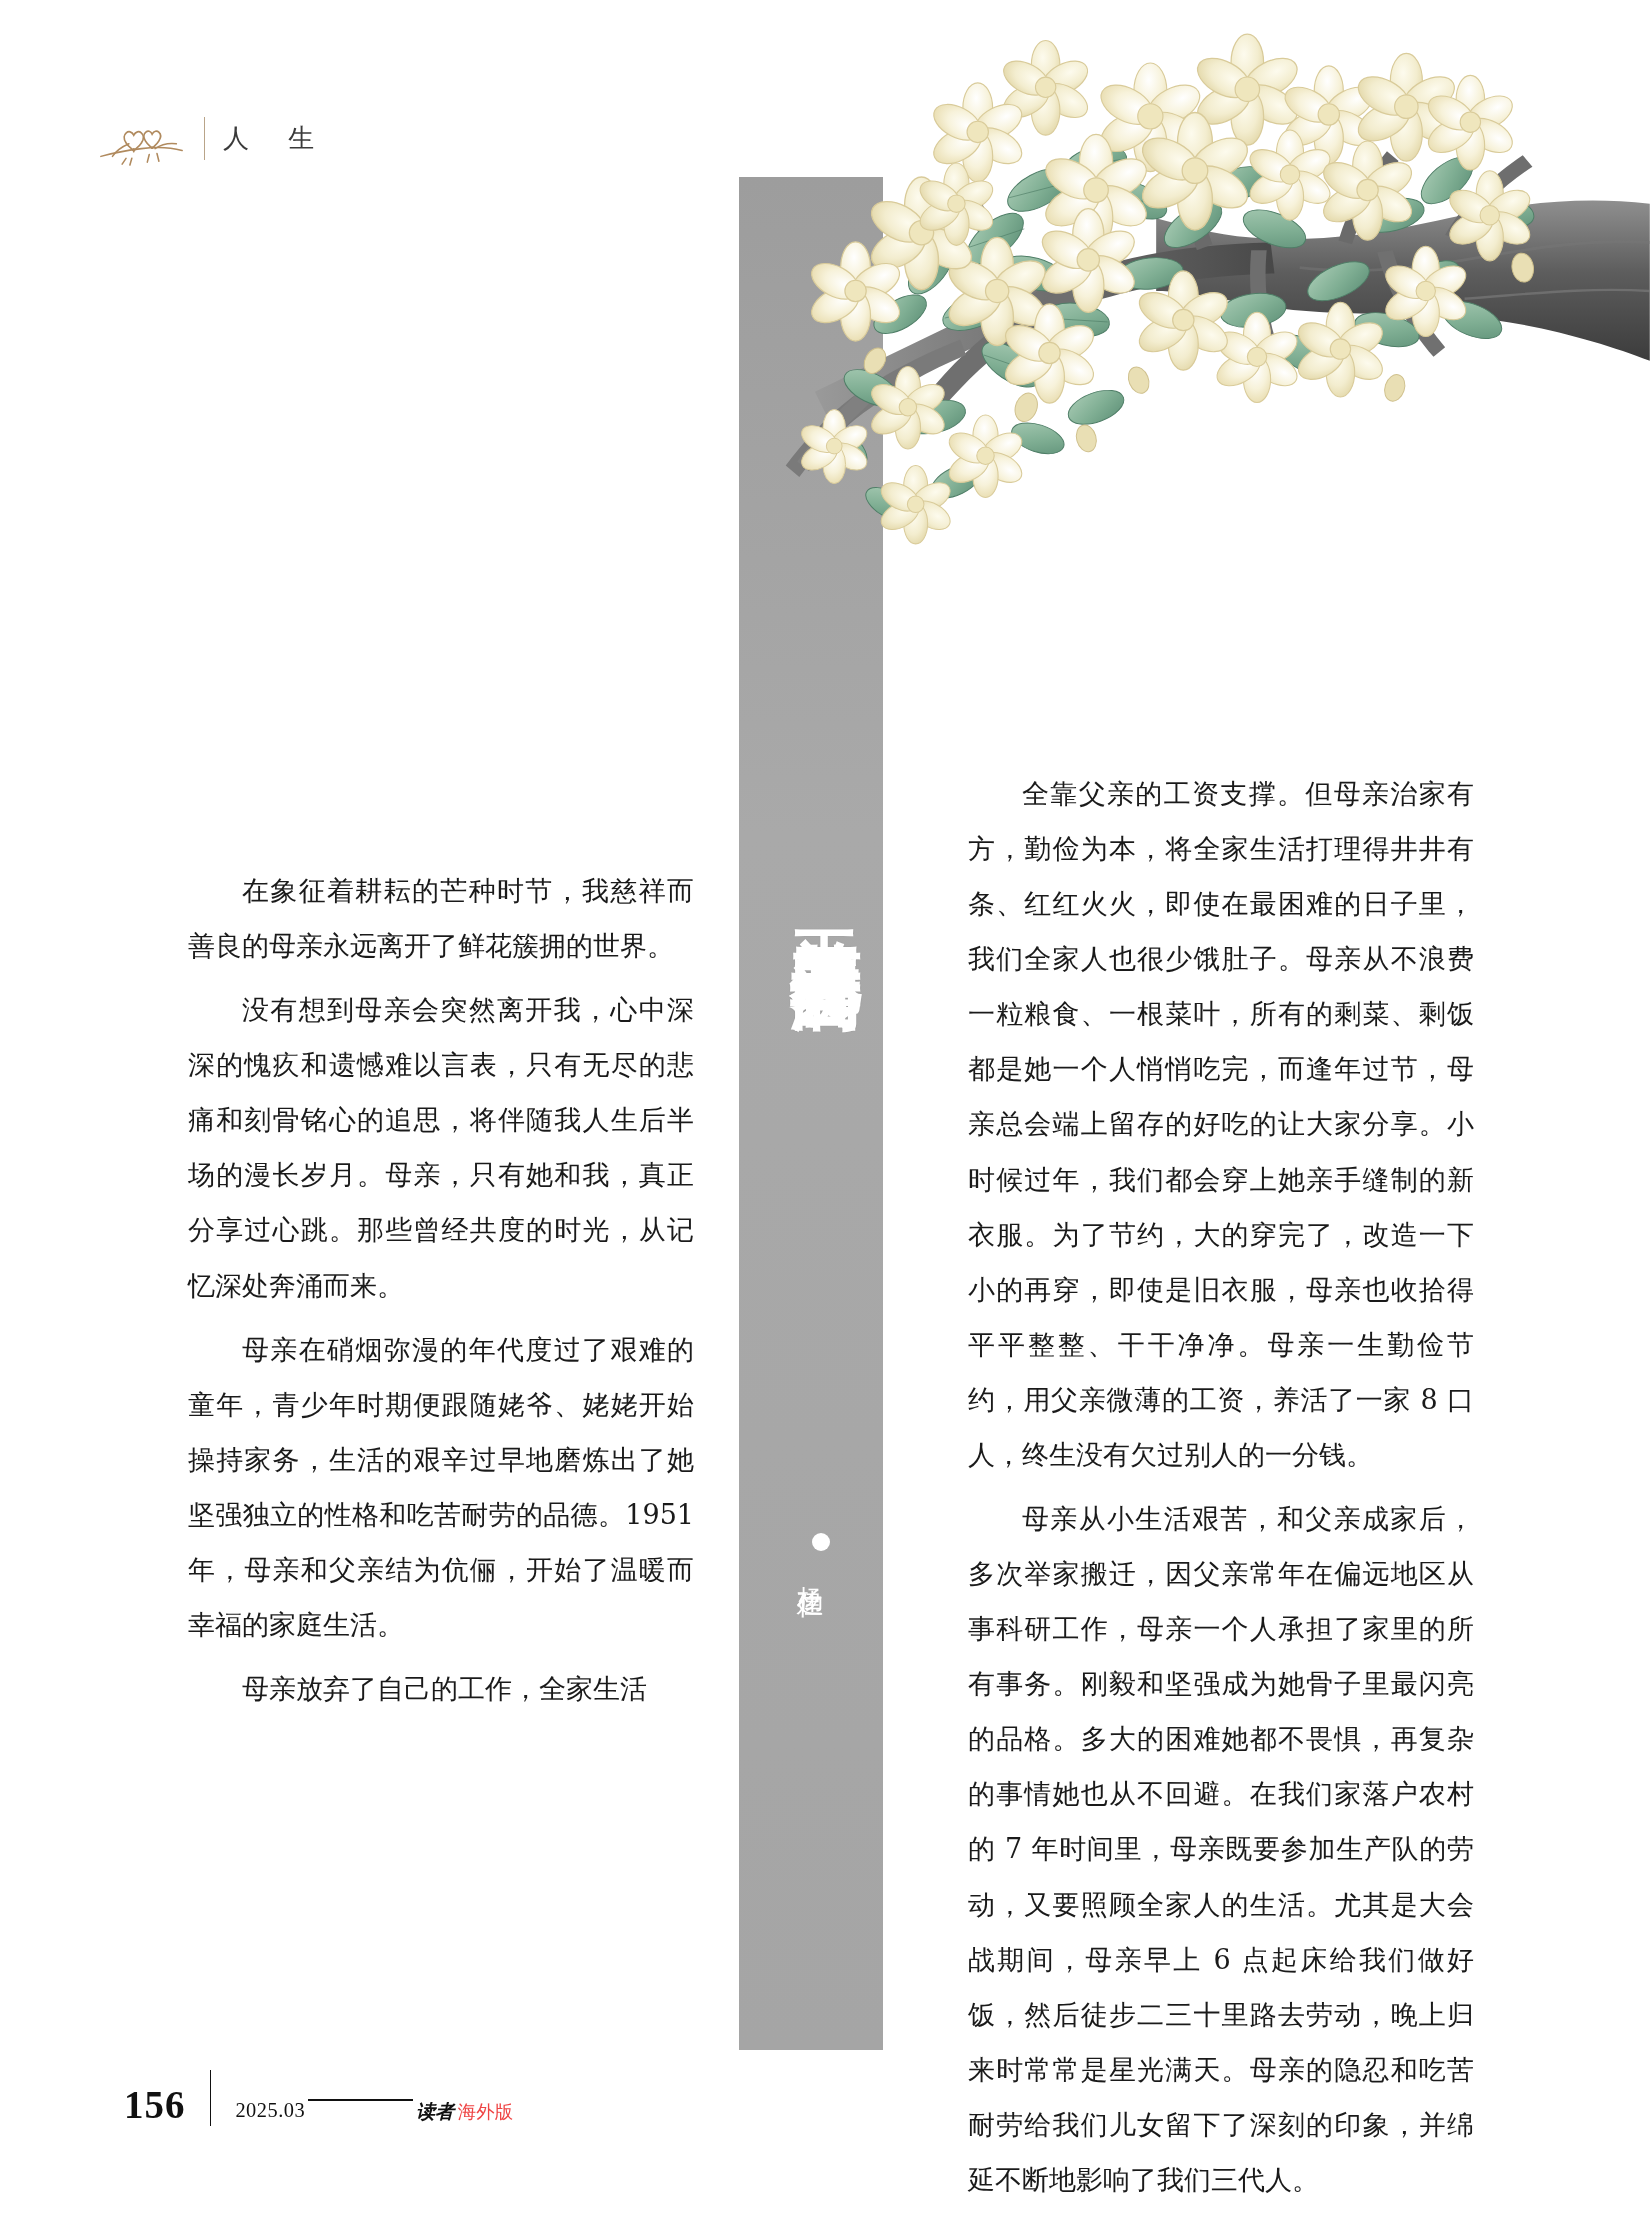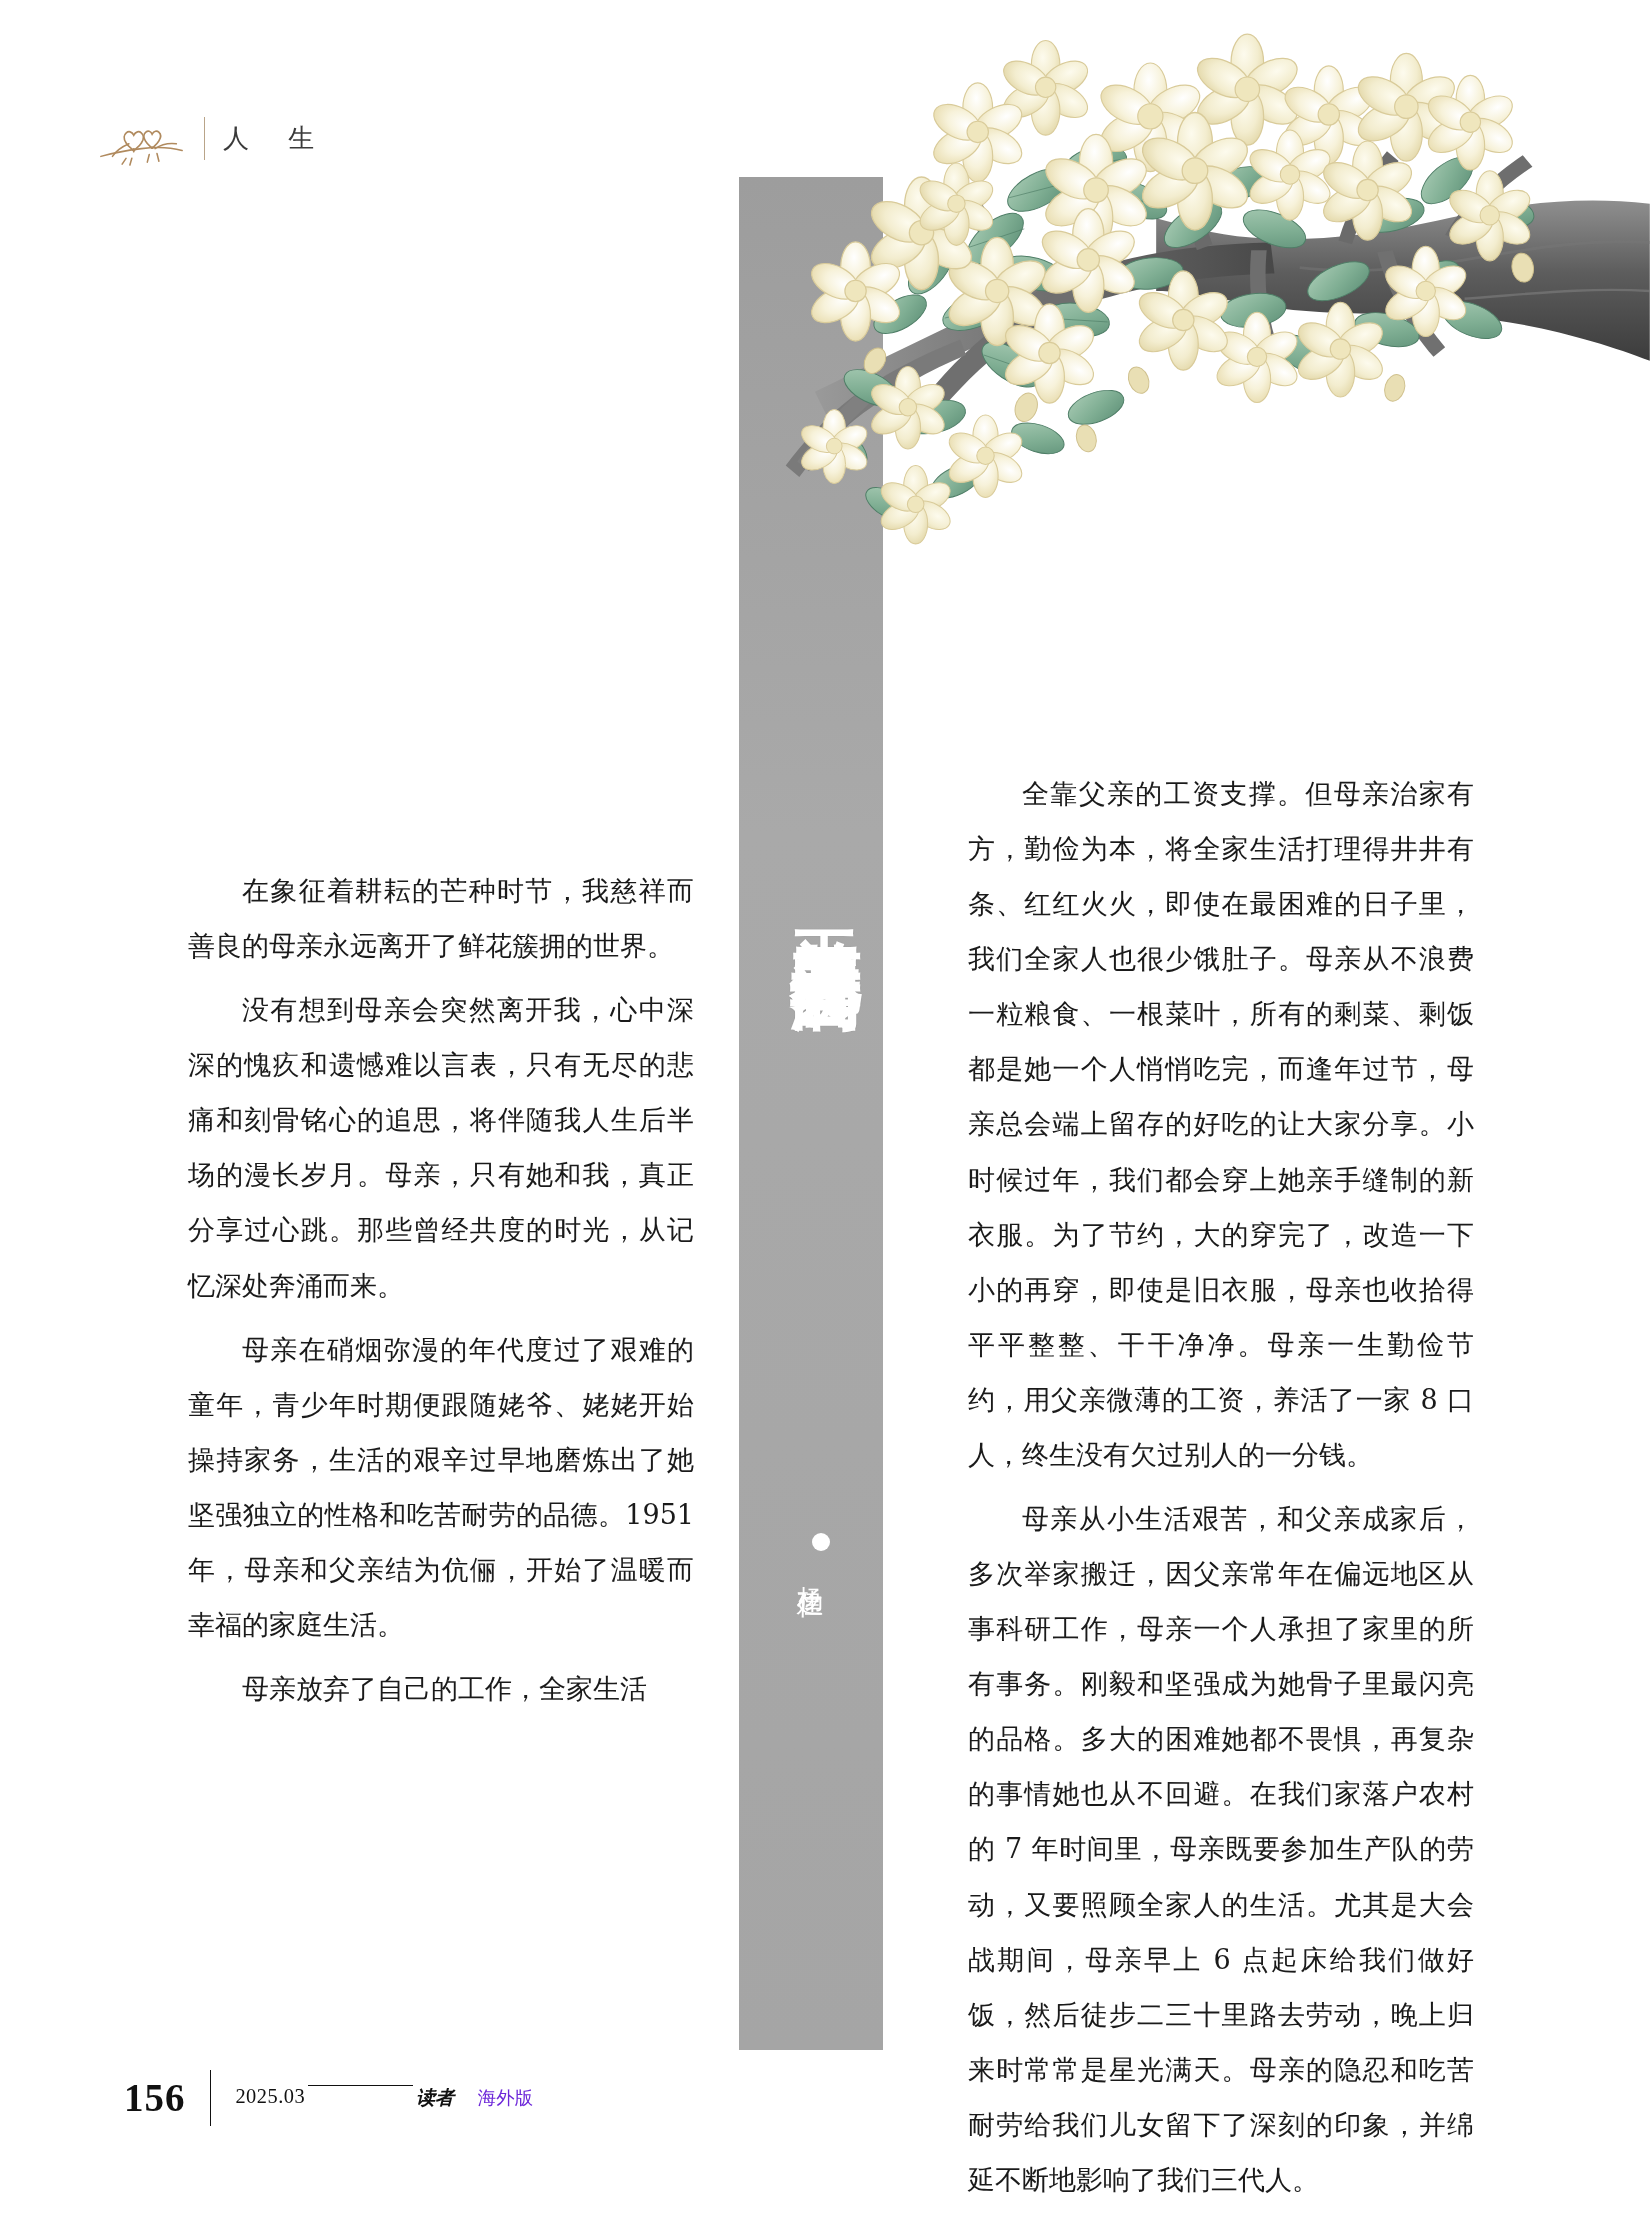--- a/index.html
+++ b/index.html
@@ -123,21 +123,21 @@
     top: 757px;
     width: 524px;
   }
 
   
   .footer {
     position: absolute;
     left: 124px;
     bottom: 97px;
     display: flex;
-    align-items: center;
+    align-items: flex-end;
     gap: 24px;
   }
   .folio {
     font-size: 39px;
     font-weight: 700;
     color: #111;
     font-family: "Liberation Serif", serif;
     letter-spacing: 1px;
     line-height: 1;
     padding-bottom: 1.9px;
@@ -171,23 +171,22 @@
   }
   .footer-mag-name {
     font-size: 19px;
     color: #111;
     font-family: "DejaVu Serif", serif;
     font-weight: 700;
     font-style: italic;
   }
   .footer-mag-edition {
     font-size: 18.4px;
-    color: #6d28d9;
+    color: #ef4444;
     font-family: "DejaVu Serif", serif;
-    margin-left: 20px;
   }
 </style>
 </head>
 <body>
 
 <div class="header">
   <div class="header-ornament">
     <svg width="89" height="60" viewBox="0 0 92 62" fill="none" xmlns="http://www.w3.org/2000/svg">
       <g stroke="#b08a5e" stroke-width="1.6" fill="none" stroke-linecap="round">
         <path d="M4 50 C 18 46, 30 44, 46 42 C 60 40, 74 40, 88 44"></path>

